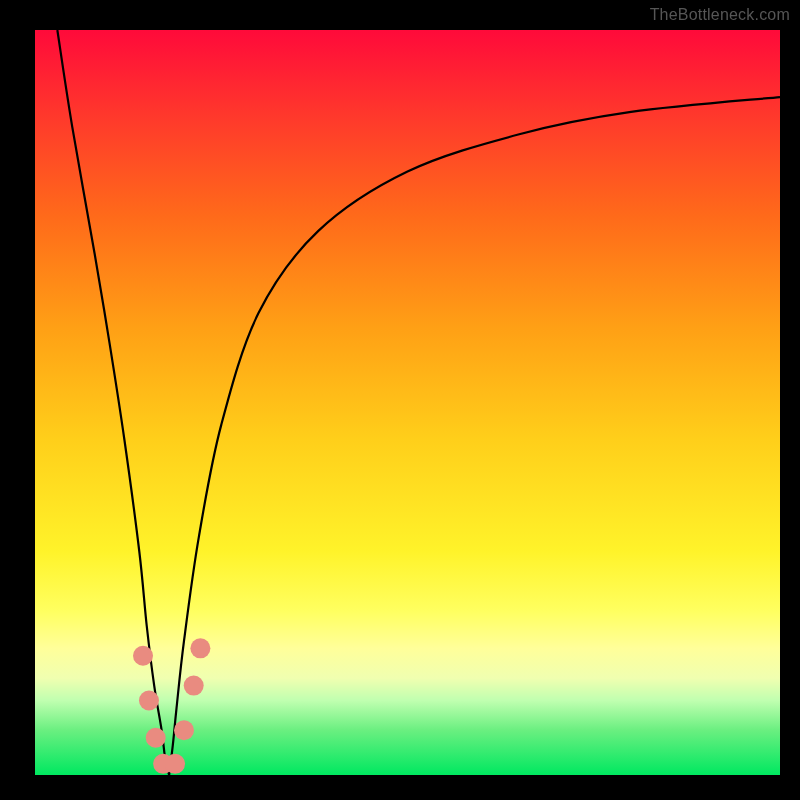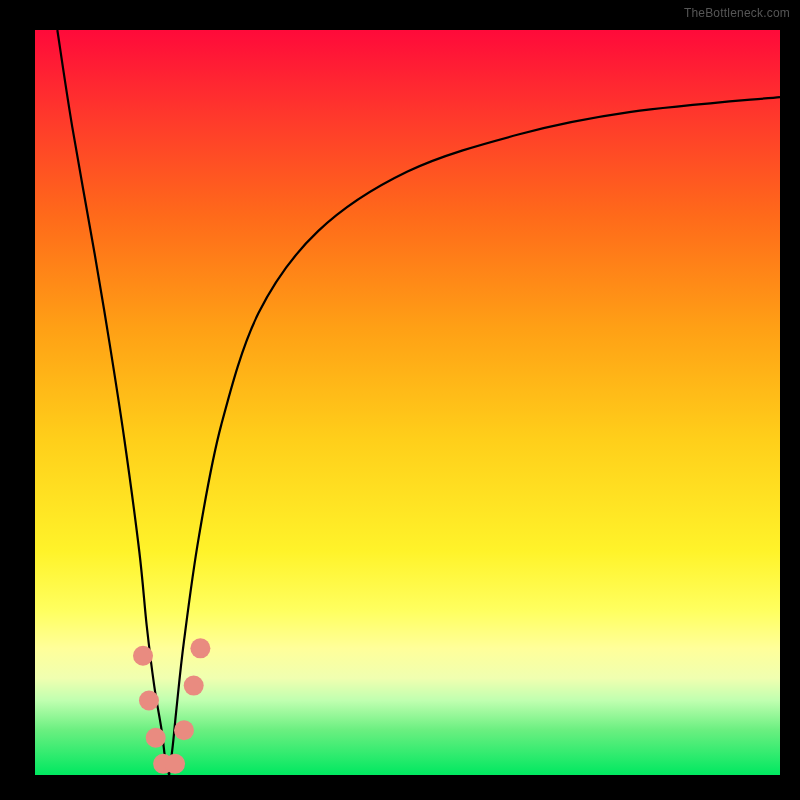--- a/index.html
+++ b/index.html
@@ -36,21 +36,21 @@
       #c0ffb0 90%,
       #6aef80 94%,
       #00e860 100%
     );
   }
   .watermark {
     position: absolute;
     top: 6px;
     right: 10px;
     color: #565656;
-    font-size: 12px;
+    font-size: 16px;
     font-weight: 500;
     letter-spacing: 0.2px;
     user-select: none;
   }
   svg.curve {
     position: absolute;
     left: 0;
     top: 0;
     width: 745px;
     height: 745px;

